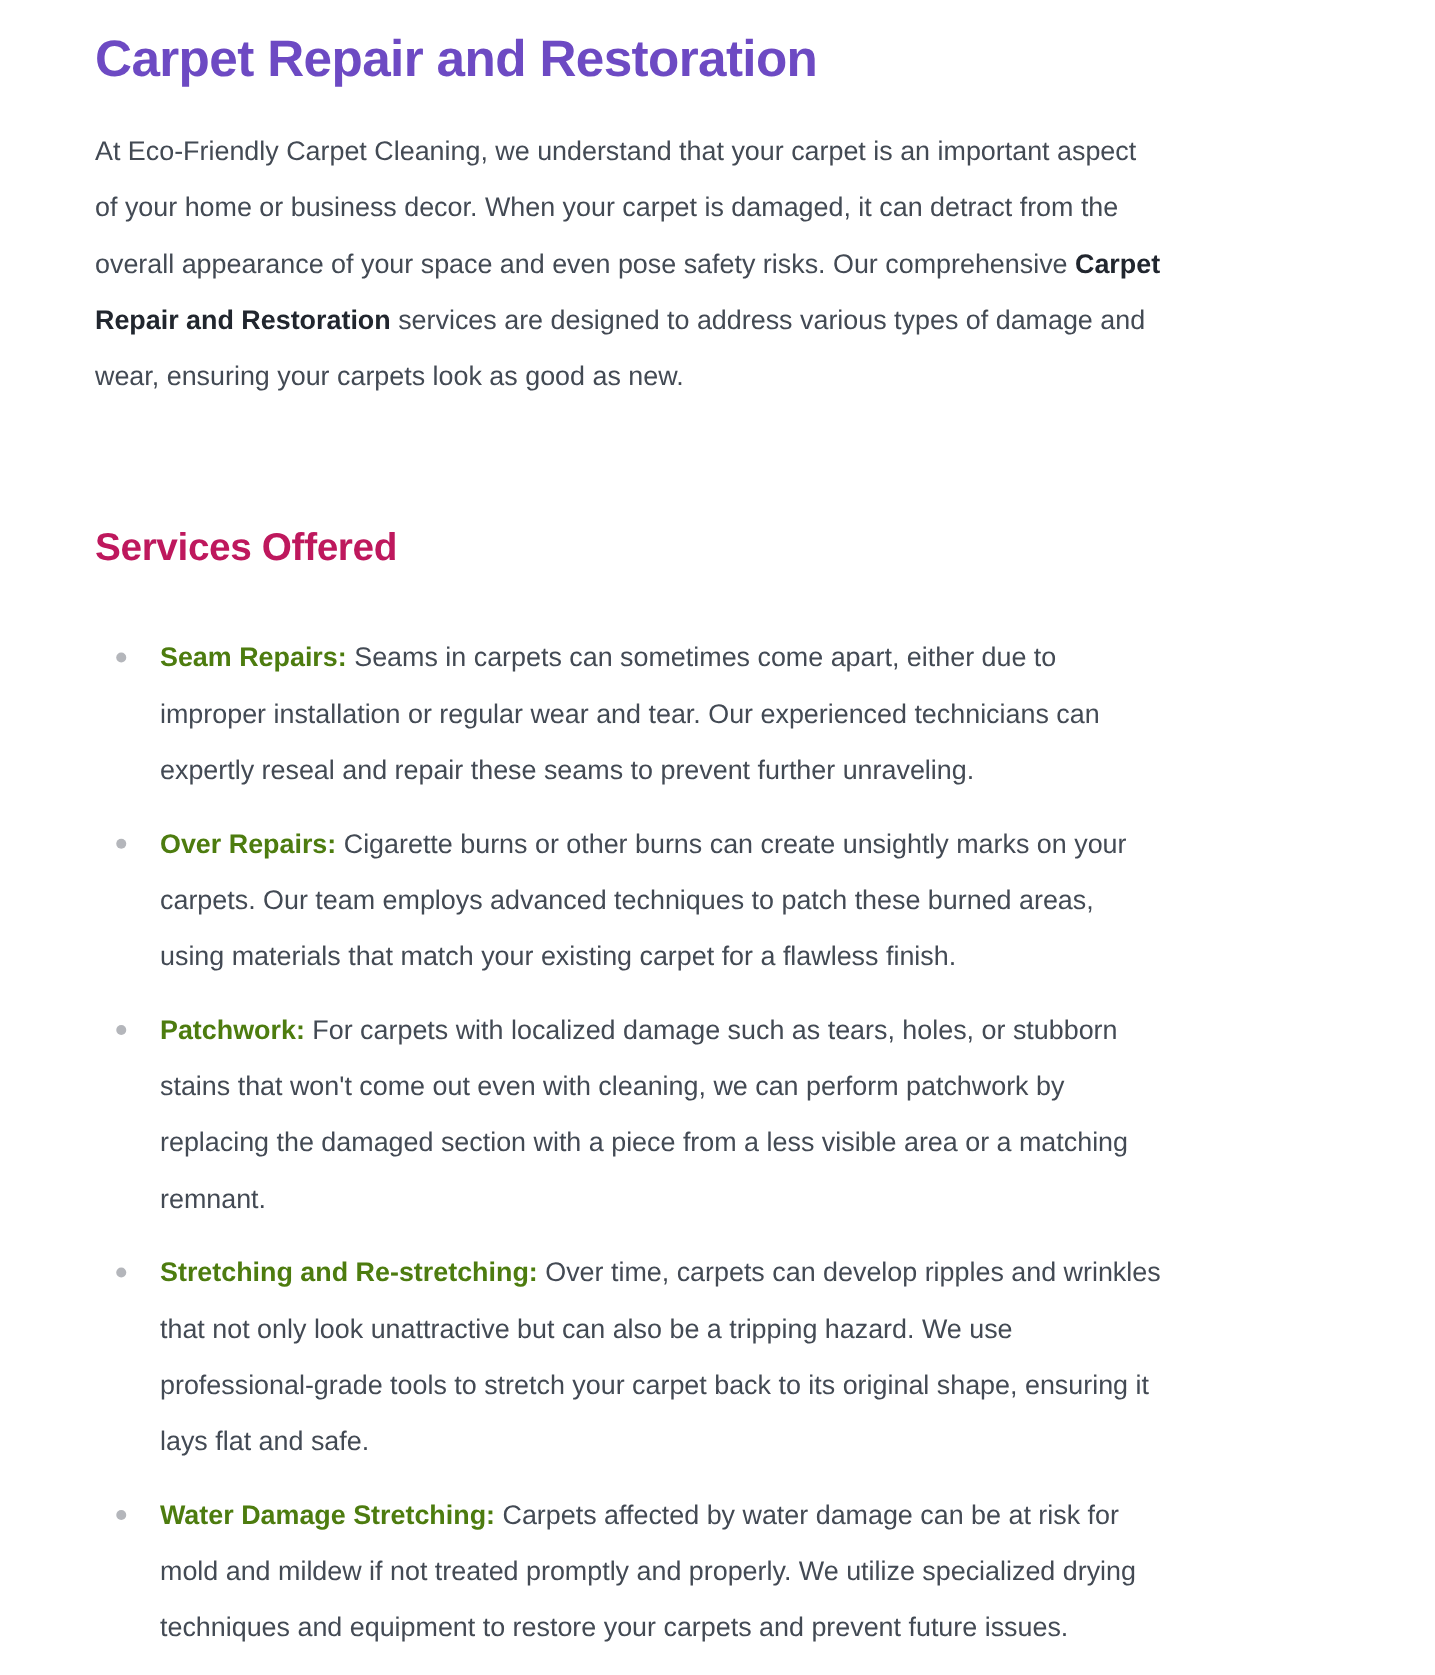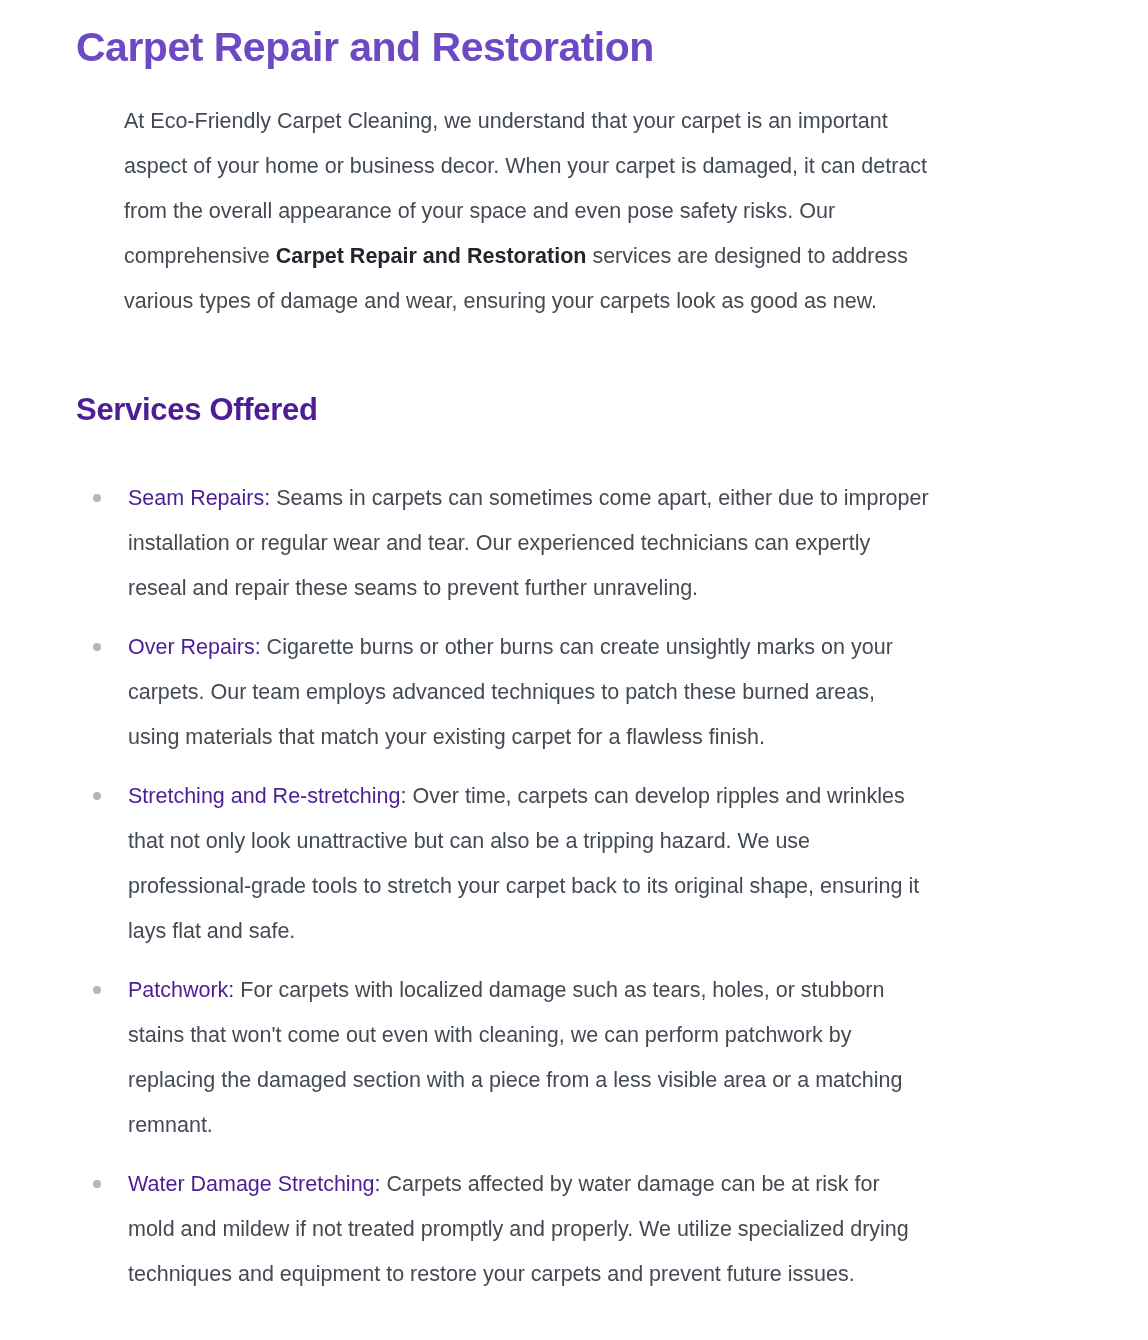--- a/index.html
+++ b/index.html
@@ -20,31 +20,30 @@
     color: #6d4ac3;
     letter-spacing: -0.5px;
     line-height: 1.25;
   }
   .intro {
     margin-top: 26px;
     font-size: 21.5px;
     line-height: 45px;
     color: #434a54;
     max-width: 1046px;
-    margin-left: 48px;
   }
   .intro b {
     color: #21262e;
     font-weight: 700;
   }
   .section-heading {
-    margin-top: 68px;
+    margin-top: 96px;
     font-size: 31px;
     font-weight: 700;
-    color: #4c1d95;
+    color: #be185d;
     letter-spacing: -0.3px;
   }
   .services-list {
     list-style: none;
     margin-top: 48px;
     max-width: 1046px;
   }
   .service-item {
     position: relative;
     padding-left: 52px;
@@ -56,40 +55,40 @@
   .bullet-dot {
     position: absolute;
     left: 17px;
     top: 18px;
     width: 8px;
     height: 8px;
     border-radius: 50%;
     background: #b4b6bb;
   }
   .service-term {
-    color: #4c1d95;
-    font-weight: 400;
+    color: #4d7c0f;
+    font-weight: 700;
   }
 </style>
 </head>
 <body>
 
 <div class="page">
 
   <h1 class="page-title">Carpet Repair and Restoration</h1>
 
   <p class="intro"><span>At Eco-Friendly Carpet Cleaning, we understand that your carpet is an important aspect of your home or business decor. When your carpet is damaged, it can detract from the overall appearance of your space and even pose safety risks. Our comprehensive </span><b>Carpet Repair and Restoration</b><span> services are designed to address various types of damage and wear, ensuring your carpets look as good as new.</span></p>
 
   <h2 class="section-heading">Services Offered</h2>
 
   <ul class="services-list">
     <li class="service-item"><span class="bullet-dot"></span><span class="service-term">Seam Repairs:</span><span class="service-desc"> Seams in carpets can sometimes come apart, either due to improper installation or regular wear and tear. Our experienced technicians can expertly reseal and repair these seams to prevent further unraveling.</span></li>
 
     <li class="service-item"><span class="bullet-dot"></span><span class="service-term">Over Repairs:</span><span class="service-desc"> Cigarette burns or other burns can create unsightly marks on your carpets. Our team employs advanced techniques to patch these burned areas, using materials that match your existing carpet for a flawless finish.</span></li>
 
+    <li class="service-item"><span class="bullet-dot"></span><span class="service-term">Patchwork:</span><span class="service-desc"> For carpets with localized damage such as tears, holes, or stubborn stains that won't come out even with cleaning, we can perform patchwork by replacing the damaged section with a piece from a less visible area or a matching remnant.</span></li>
+
     <li class="service-item"><span class="bullet-dot"></span><span class="service-term">Stretching and Re-stretching:</span><span class="service-desc"> Over time, carpets can develop ripples and wrinkles that not only look unattractive but can also be a tripping hazard. We use professional-grade tools to stretch your carpet back to its original shape, ensuring it lays flat and safe.</span></li>
-
-    <li class="service-item"><span class="bullet-dot"></span><span class="service-term">Patchwork:</span><span class="service-desc"> For carpets with localized damage such as tears, holes, or stubborn stains that won't come out even with cleaning, we can perform patchwork by replacing the damaged section with a piece from a less visible area or a matching remnant.</span></li>
 
     <li class="service-item"><span class="bullet-dot"></span><span class="service-term">Water Damage Stretching:</span><span class="service-desc"> Carpets affected by water damage can be at risk for mold and mildew if not treated promptly and properly. We utilize specialized drying techniques and equipment to restore your carpets and prevent future issues.</span></li>
   </ul>
 
 </div>
 
 </body></html>

